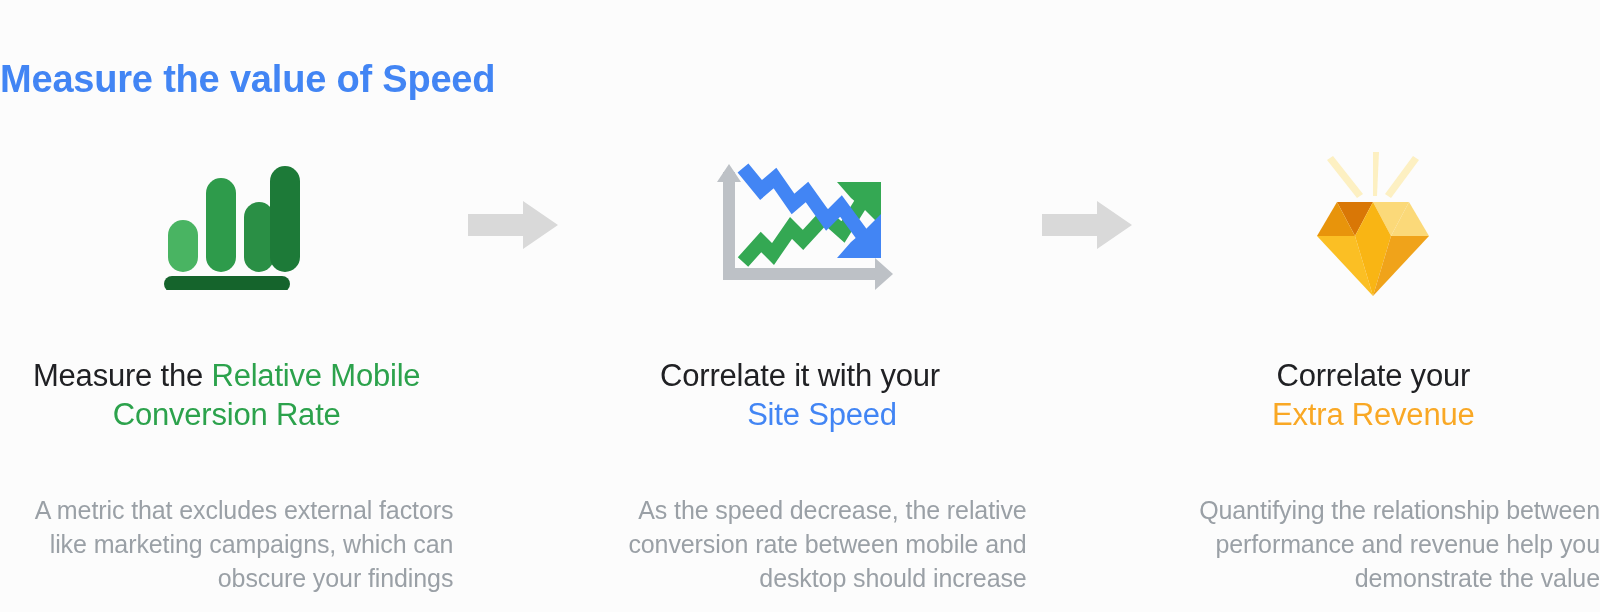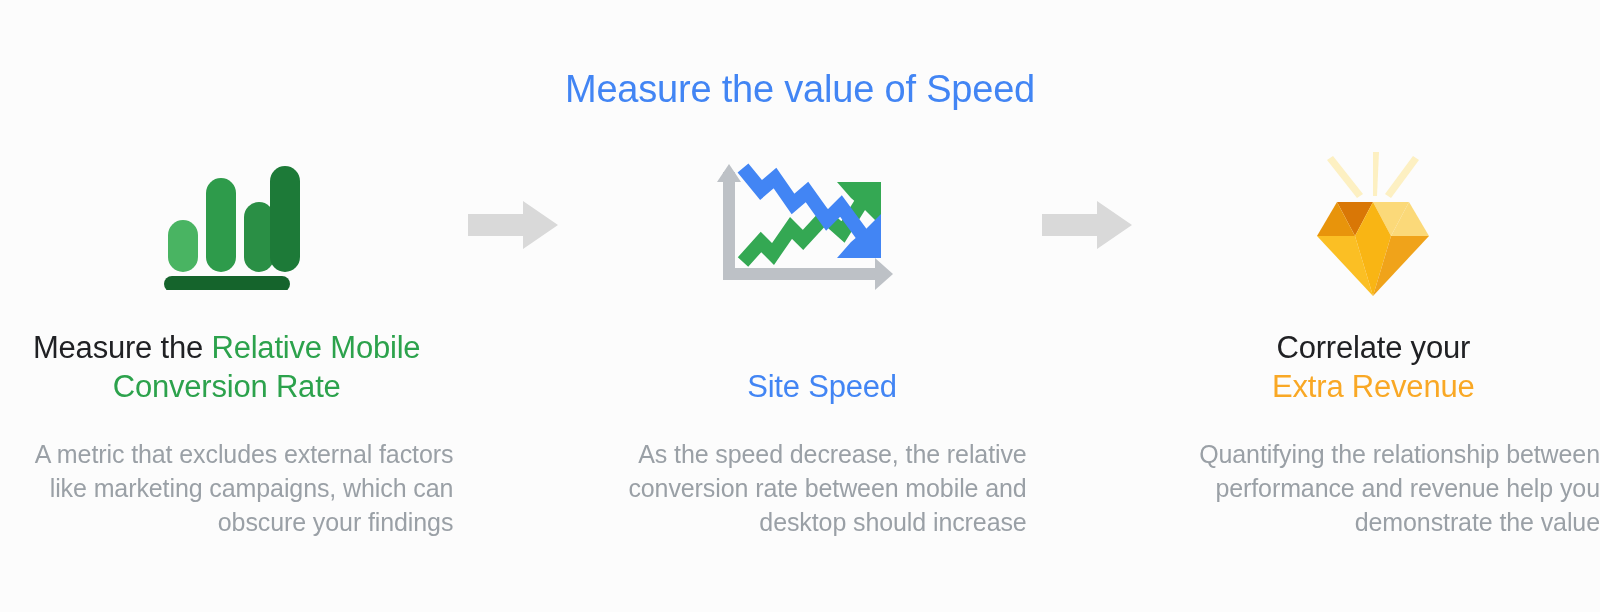--- a/index.html
+++ b/index.html
@@ -14,44 +14,44 @@
     overflow: hidden;
   }
   .slide {
     position: relative;
     width: 1600px;
     height: 612px;
     background: #fcfcfc;
   }
   .title {
     position: absolute;
-    top: 68px;
+    top: 58px;
     left: 0;
     width: 1600px;
-    text-align: center;
     font-size: 38px;
-    font-weight: normal;
+    font-weight: bold;
     color: #4285f4;
     letter-spacing: -0.2px;
   }
   .columns {
     position: absolute;
     top: 150px;
     left: 0;
     width: 1600px;
     display: flex;
     flex-direction: row;
     align-items: flex-start;
     justify-content: center;
   }
   .col {
     width: 470px;
     display: flex;
     flex-direction: column;
     align-items: center;
+    gap: 28px;
   }
   .icon-box {
     height: 150px;
     display: flex;
     align-items: center;
     justify-content: center;
   }
   .headline {
     margin-top: 28px;
     text-align: center;
@@ -124,21 +124,21 @@
           <path d="M180 104 L198 120 L180 136 Z" fill="#bdc1c6"></path>
 
           <polyline points="48,108 66,88 78,100 96,74 108,86 130,62 148,78 168,46" fill="none" stroke="#34a853" stroke-width="14" stroke-linejoin="miter" stroke-linecap="butt"></polyline>
           <path d="M142 28 L186 28 L186 72 L170 56 L156 44 Z" fill="#34a853"></path>
 
           <polyline points="48,14 66,36 80,24 98,50 112,38 132,66 146,52 168,82" fill="none" stroke="#4285f4" stroke-width="14" stroke-linejoin="miter" stroke-linecap="butt"></polyline>
           <path d="M142 104 L186 104 L186 60 L170 76 L156 88 Z" fill="#4285f4"></path>
         </svg>
       </div>
       <div class="headline">
-        <br><span class="hl-accent-blue">Site Speed</span>
+        <span>Correlate it with your</span><br><span class="hl-accent-blue">Site Speed</span>
       </div>
       <div class="body-text">As the speed decrease, the relative conversion rate between mobile and desktop should increase</div>
     </div>
 
     <div class="arrow-box">
       <svg width="90" height="48" viewBox="0 0 90 48" aria-hidden="true">
         <path d="M0 13 H55 V0 L90 24 L55 48 V35 H0 Z" fill="#d9d9d9"></path>
       </svg>
     </div>
 

